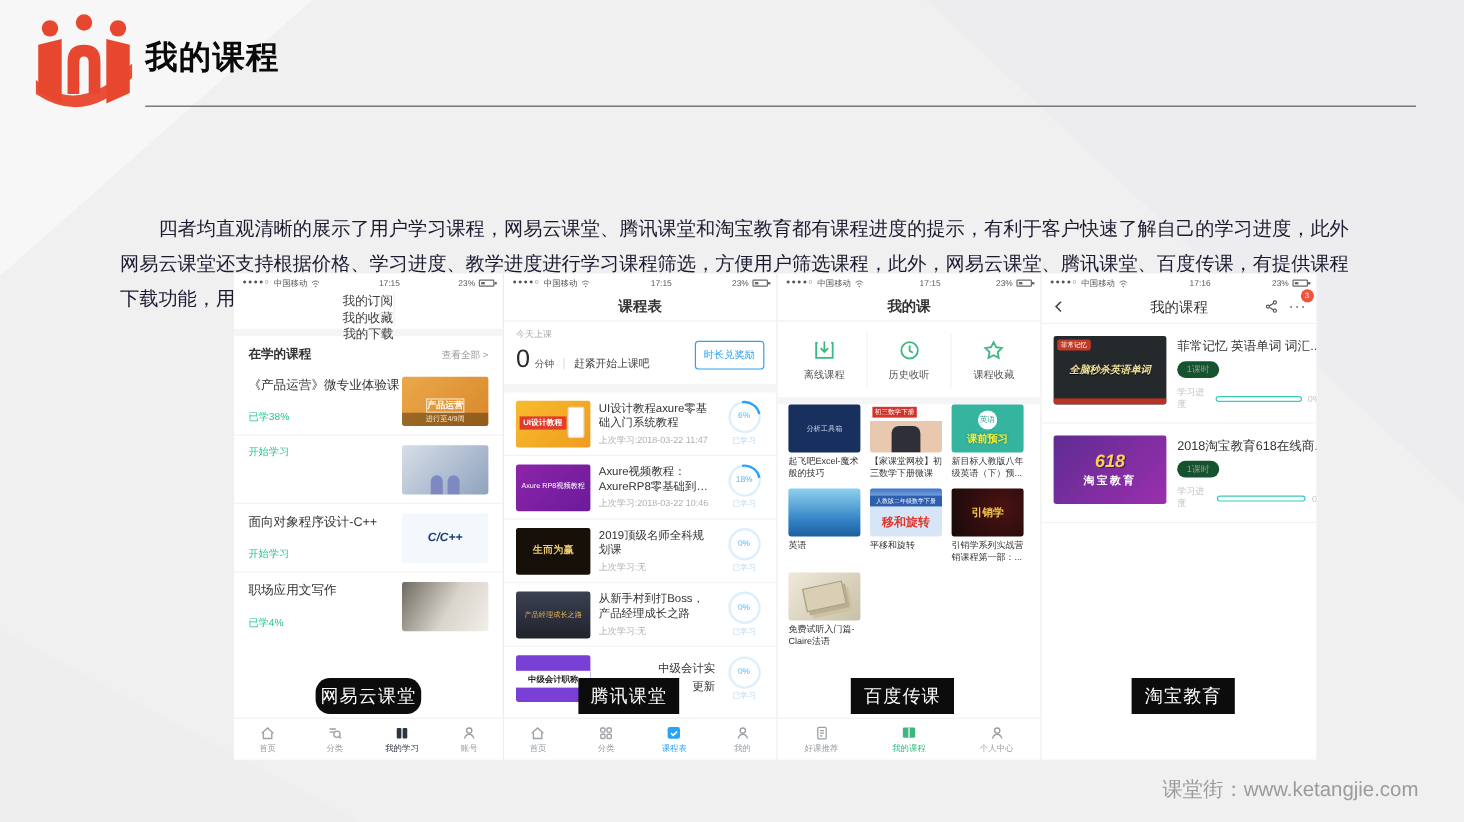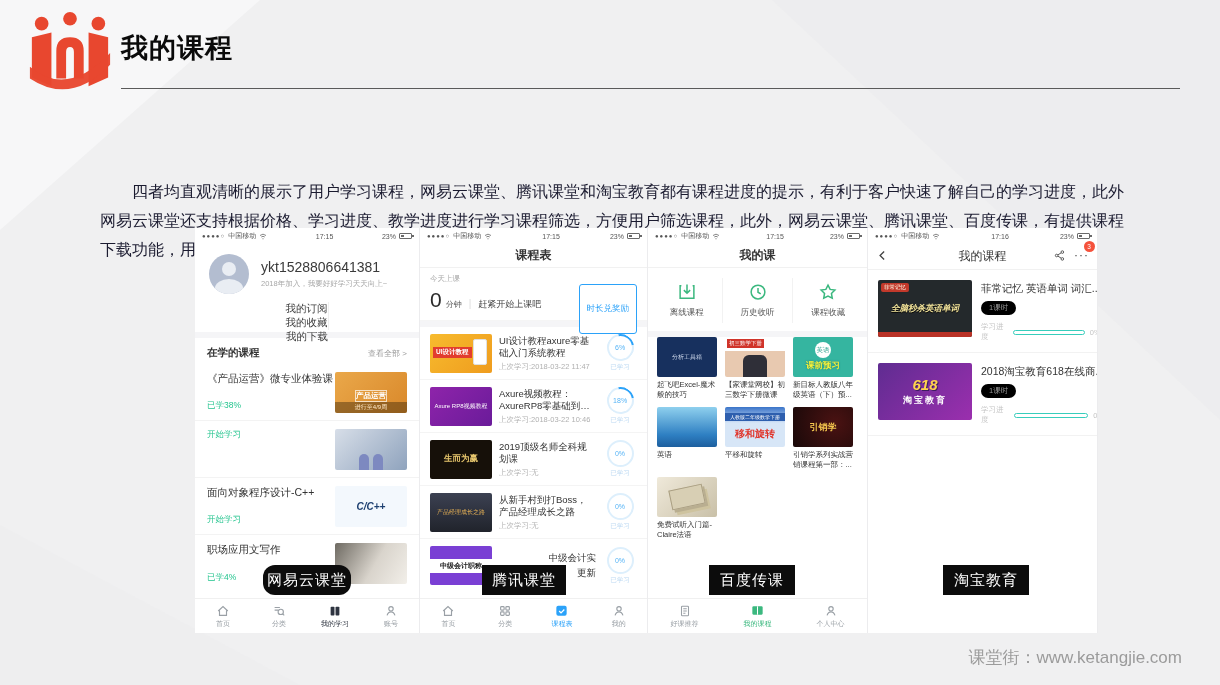--- a/index.html
+++ b/index.html
@@ -78,21 +78,21 @@
   .ne-thumb.t4 { background:linear-gradient(120deg,#6e6a62,#d9d4cc 55%,#f2efe9); }
 
   
   .qq-today { padding:6px 10px 8px; border-bottom:1px solid #f5f5f5; position:relative; }
   .qq-today-label { font-size:7.5px; color:#a9a9a9; }
   .qq-min-row { display:flex; align-items:baseline; gap:4px; margin-top:4px; }
   .qq-minutes { font-size:21px; color:#2b2b2b; font-weight:400; }
   .qq-unit { font-size:8px; color:#555; }
   .qq-divider { color:#ddd; font-size:10px; margin:0 3px; }
   .qq-hint { font-size:9px; color:#444; }
-  .qq-reward { position:absolute; right:10px; top:16px; border:1px solid #2ba2f9; color:#2ba2f9; font-size:8.5px; padding:18px 7px; border-radius:3px; background:#fff; }
+  .qq-reward { position:absolute; right:10px; top:16px; border:1px solid #2ba2f9; color:#2ba2f9; font-size:8.5px; padding:5px 7px; border-radius:3px; background:#fff; }
   .qq-row { display:flex; align-items:center; padding:7px 10px; border-bottom:1px solid #f4f4f4; height:53px; gap:7px; }
   .qq-thumb { width:62px; height:39px; border-radius:2px; flex:none; position:relative; overflow:hidden; display:flex; align-items:center; justify-content:center; text-align:center; }
   .qq-thumb.t1 { background:linear-gradient(135deg,#f7bb2e,#ef9c1e); }
   .qq-t1-tag { background:#e23c2e; color:#fff; font-size:6.5px; font-weight:bold; padding:1px 3px; position:absolute; left:3px; top:13px; }
   .qq-t1-phone { position:absolute; right:5px; top:5px; width:14px; height:26px; background:#fff; border-radius:2px; border:1px solid #e0e0e0; }
   .qq-thumb.t2 { background:linear-gradient(135deg,#8e24aa,#6a1b9a); color:#fff; font-size:6px; line-height:8px; padding:2px; }
   .qq-thumb.t3 { background:#161009; color:#e8c76d; font-size:8.5px; font-weight:bold; }
   .qq-thumb.t4 { background:linear-gradient(#3c4152,#20232b); color:#e5b054; font-size:6px; }
   .qq-thumb.t5 { background:#7a3fd4; }
   .qq-t5-band { background:#fff; width:100%; padding:2px 0; color:#222; font-size:7px; font-weight:bold; }
@@ -145,21 +145,21 @@
   .tb-thumb { width:94px; height:57px; border-radius:2px; flex:none; position:relative; overflow:hidden; display:flex; align-items:center; justify-content:center; }
   .tb-thumb.t1 { background:#24292c; }
   .tb-t1-main { color:#f2e39a; font-size:8.5px; font-weight:bold; font-style:italic; text-shadow:0 1px 0 #000; }
   .tb-t1-tag { position:absolute; left:3px; top:3px; background:#c2392b; color:#ffe; font-size:5.5px; padding:1px 3px; border-radius:2px; }
   .tb-t1-strip { position:absolute; bottom:0; left:0; right:0; height:5px; background:#b93226; }
   .tb-thumb.t2 { background:linear-gradient(135deg,#5f2c91,#9b2fae); flex-direction:column; gap:1px; }
   .tb-t2-618 { color:#ffd34d; font-size:15px; font-weight:bold; font-style:italic; text-shadow:1px 1px 0 #3d1d62; }
   .tb-t2-name { color:#fff; font-size:9px; font-weight:bold; letter-spacing:2px; }
   .tb-info { flex:1; display:flex; flex-direction:column; gap:5px; padding-top:2px; }
   .tb-title { font-size:10.5px; color:#333; }
-  .tb-pill { align-self:flex-start; background:#000000; color:#969696; font-size:7.5px; padding:2px 8px; border-radius:9px; }
+  .tb-pill { align-self:flex-start; background:#14532d; color:#969696; font-size:7.5px; padding:2px 8px; border-radius:9px; }
   .tb-progress { display:flex; align-items:center; gap:5px; margin-top:2px; }
   .tb-progress-label { font-size:7.5px; color:#c4c4c4; }
   .tb-track { width:78px; height:5px; border:1px solid #37cdbc; border-radius:4px; background:#fff; }
   .tb-pct { font-size:7.5px; color:#c4c4c4; }
 
   
   .overlay { position:absolute; top:337px; height:30px; background:#0c0c0c; color:#fff; display:flex; align-items:center; justify-content:center; font-size:15px; z-index:6; letter-spacing:1px; }
   .ov1 { left:68px; width:88px;border-radius:12px; }
   .ov2 { left:287px; width:84px; }
   .ov3 { left:514px; width:86px; }
@@ -205,27 +205,20 @@
             <path d="M2 5a9 9 0 0 1 12 0M4.5 8a5.5 5.5 0 0 1 7 0"></path>
             <circle cx="8" cy="11.5" r="1.2" fill="#666" stroke="none"></circle>
           </svg>
       </span>
       <span>17:15</span>
       <span class="sb-right">
         <span>23%</span>
         <span class="battery"></span>
       </span>
     </div>
-    <div class="ne-profile">
-      <div class="ne-avatar"></div>
-      <div>
-        <div class="ne-name">ykt1528806641381</div>
-        <div class="ne-desc">2018年加入，我要好好学习天天向上~</div>
-      </div>
-    </div>
     <div class="ne-tabs">
       <div class="ntab">我的订阅</div>
       <div class="ntab">我的收藏</div>
       <div class="ntab">我的下载</div>
     </div>
     <div class="gray-gap"></div>
     <div class="ne-sec">
       <span class="ne-sec-title">在学的课程</span>
       <span class="ne-viewall">查看全部 &gt;</span>
     </div>

